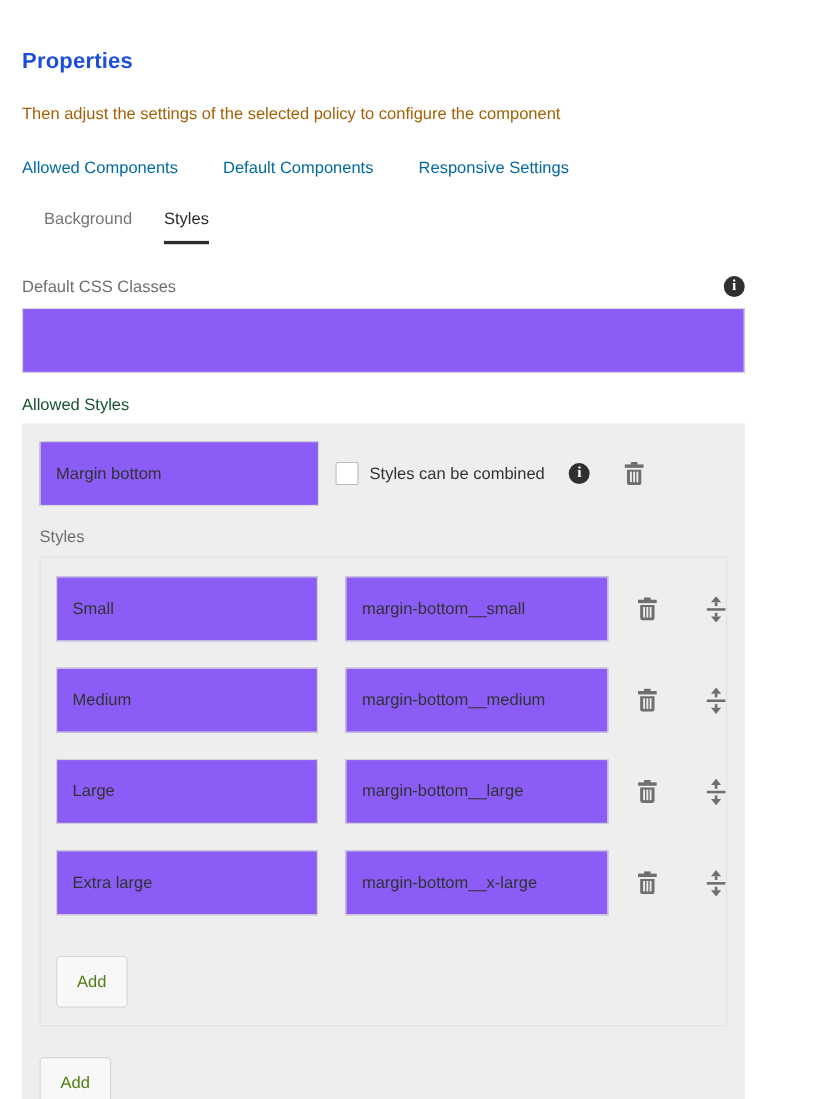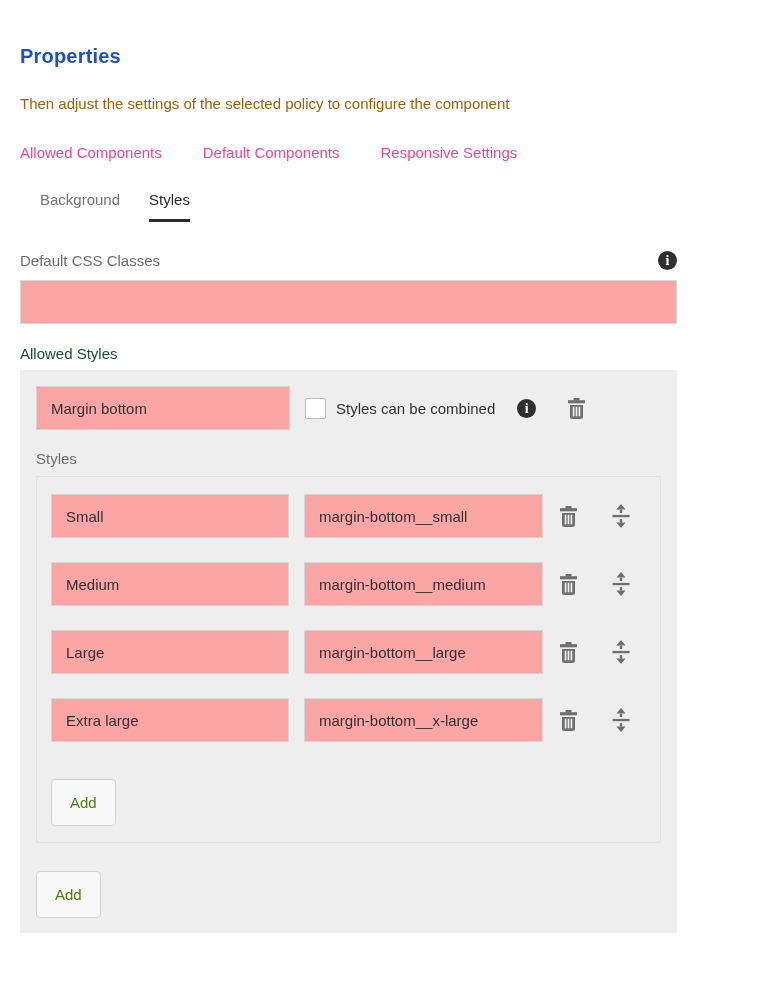--- a/index.html
+++ b/index.html
@@ -28,21 +28,21 @@
     color: #a16207;
   }
   
   .main-tabs {
     margin-top: 32px;
     display: flex;
     gap: 41px;
   }
   .main-tabs .tab {
     font-size: 15px;
-    color: #ec4899;
+    color: #0369a1;
     cursor: pointer;
     white-space: nowrap;
   }
   .sub-tabs {
     margin-top: 30px;
     margin-left: 20px;
     display: flex;
     gap: 29px;
   }
   .sub-tabs .tab {
@@ -79,23 +79,23 @@
     font-size: 14px;
     line-height: 19px;
     text-align: center;
     display: inline-block;
     flex: 0 0 auto;
     cursor: pointer;
     user-select: none;
   }
   
   .text-input {
-    height: 44px;
+    height: 59px;
     border: 1px solid #d6d6d6;
-    background: #fca5a5;
+    background: #8b5cf6;
     font-family: "Liberation Sans", sans-serif;
     font-size: 15px;
     color: #323232;
     padding: 0 14px;
     outline: none;
     border-radius: 0;
   }
   .text-input.full { width: 657px; margin-top: 10px; display: block; }
   
   .section-label { margin-top: 21px; font-size: 15px; color: #14532d; }
@@ -140,20 +140,21 @@
   .inner-panel {
     margin-top: 9px;
     width: 625px;
     border: 1px solid #e2e2e2;
     padding: 17px 0 16px 14px;
   }
   .style-row {
     display: flex;
     align-items: center;
     margin-bottom: 24px;
+    justify-content: space-between;
   }
   .style-name-input  { width: 238px; }
   .style-class-input { width: 239px; margin-left: 15px; }
   .style-row .icon-btn.trash { margin-left: 16px; }
   .style-row .icon-btn.move  { margin-left: 34px; }
   .add-btn {
     display: inline-block;
     height: 47px;
     padding: 0 18px;
     background: #f8f8f8;

